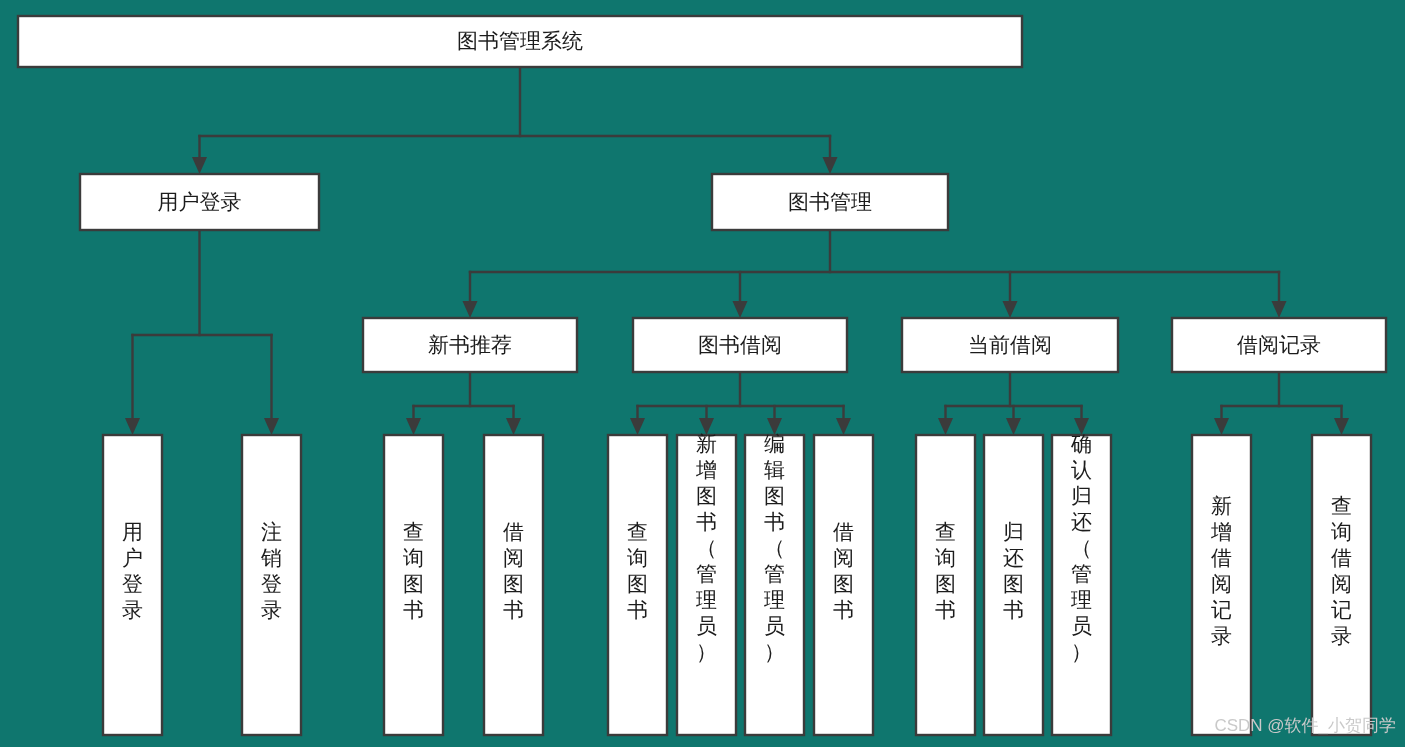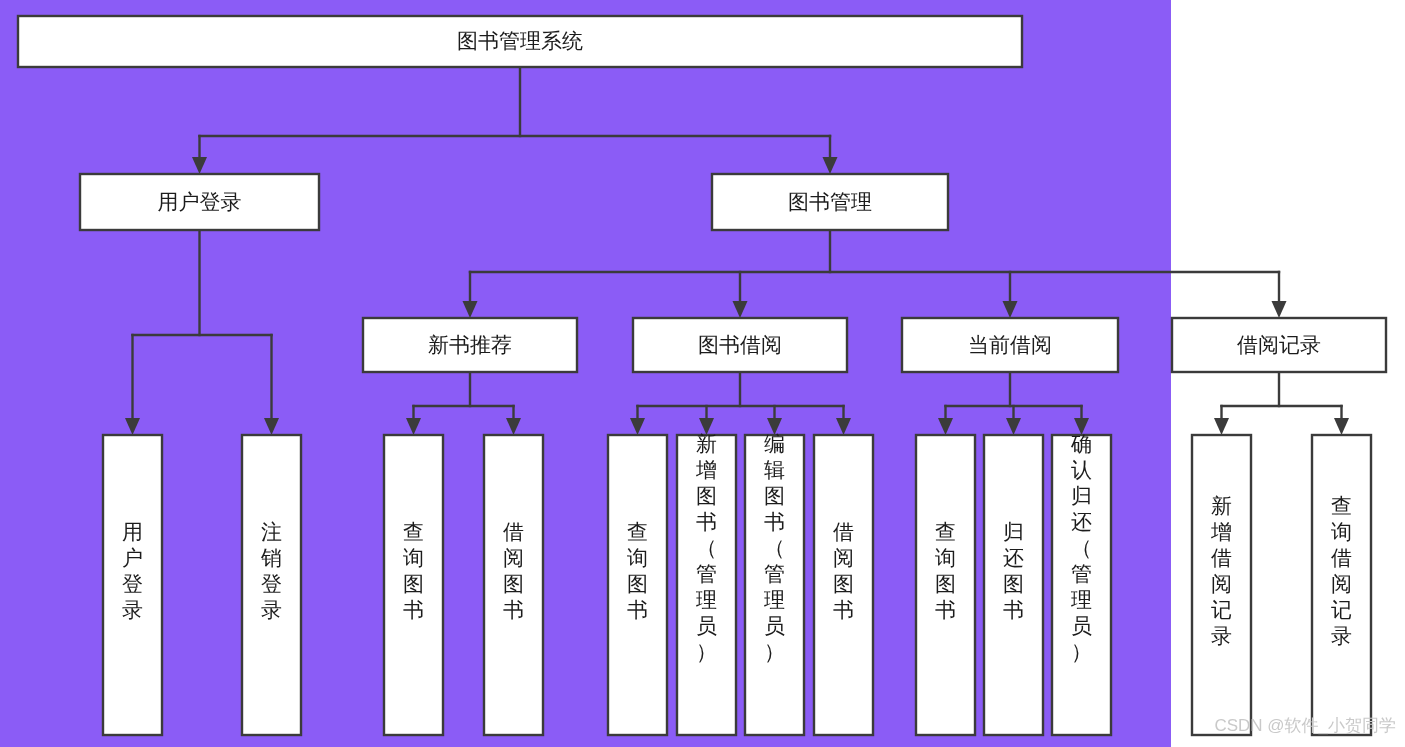--- a/index.html
+++ b/index.html
@@ -9,23 +9,23 @@
     background: #ffffff;
   }
   body {
     width: 1405px;
     height: 747px;
     font-family: "Liberation Sans", "DejaVu Sans", sans-serif;
     overflow: hidden;
   }
   #diagram-root {
     position: relative;
-    width: 1171px;
+    width: 1405px;
     height: 747px;
-    background: #8b5cf6;
+    background: #0f766e;
   }
   svg#chart-svg {
     position: absolute;
     left: 0;
     top: 0;
     width: 1405px;
     height: 747px;
     display: block;
   }
   .node-box {

